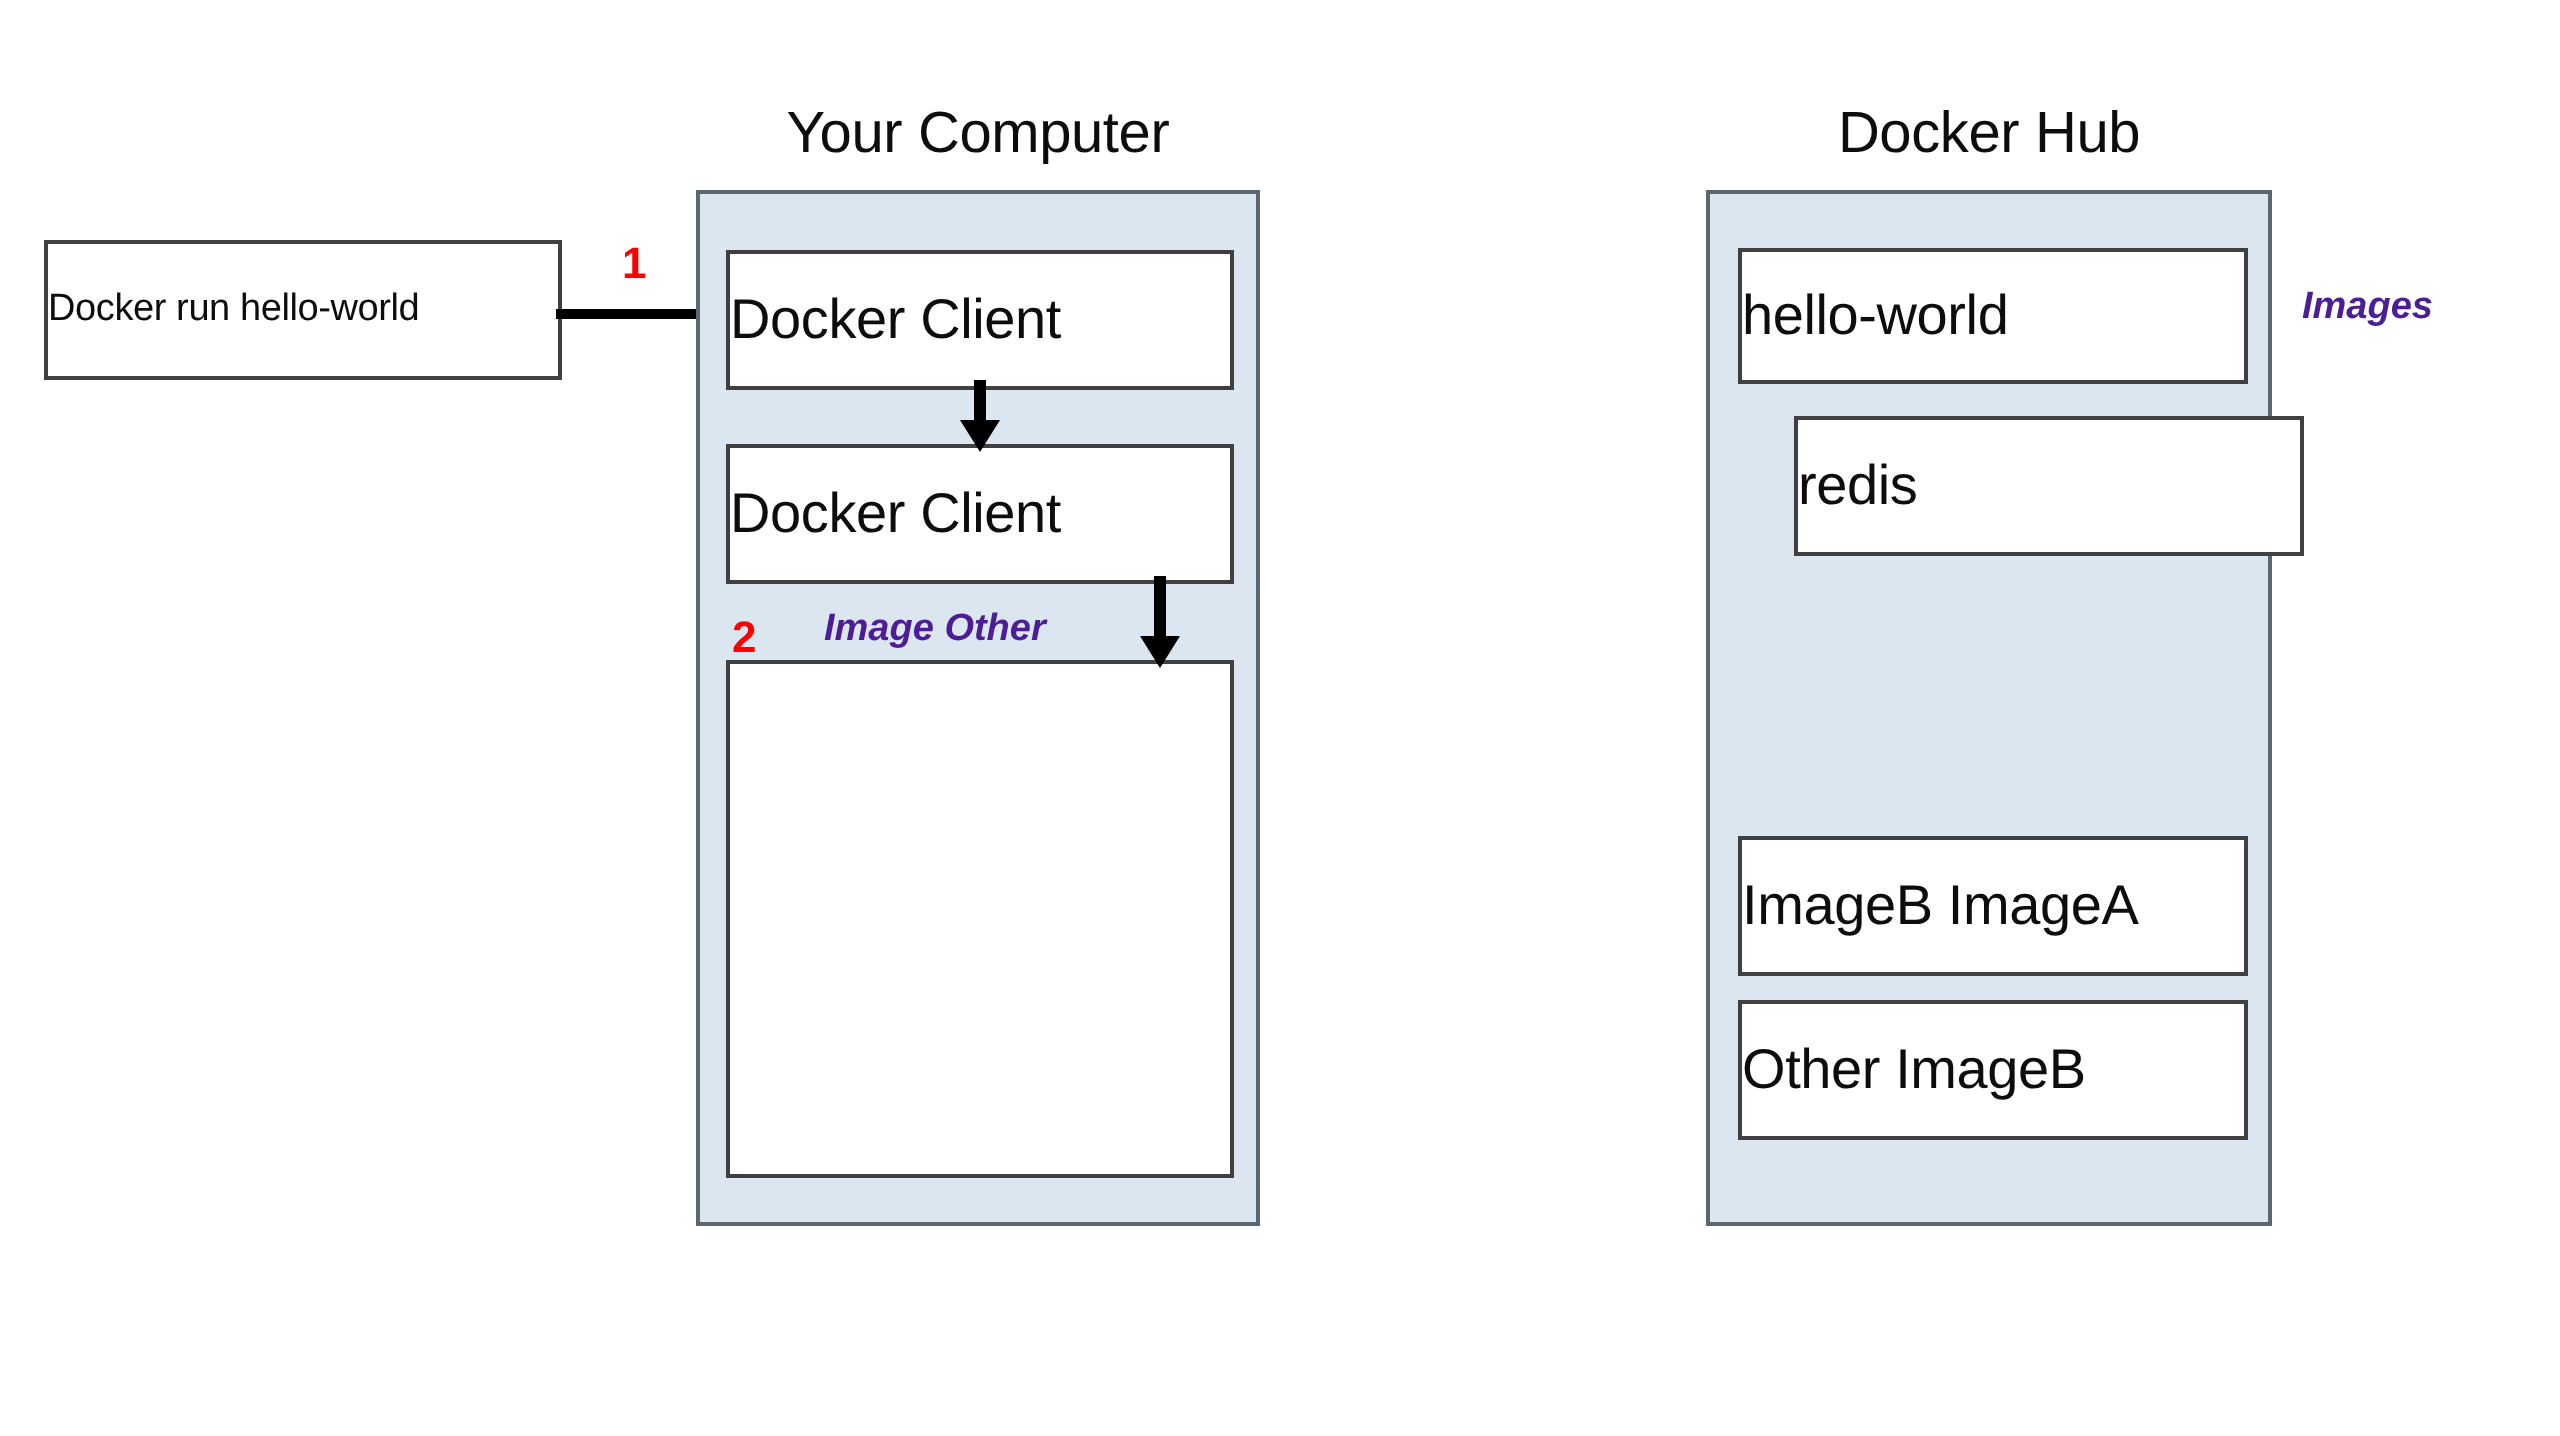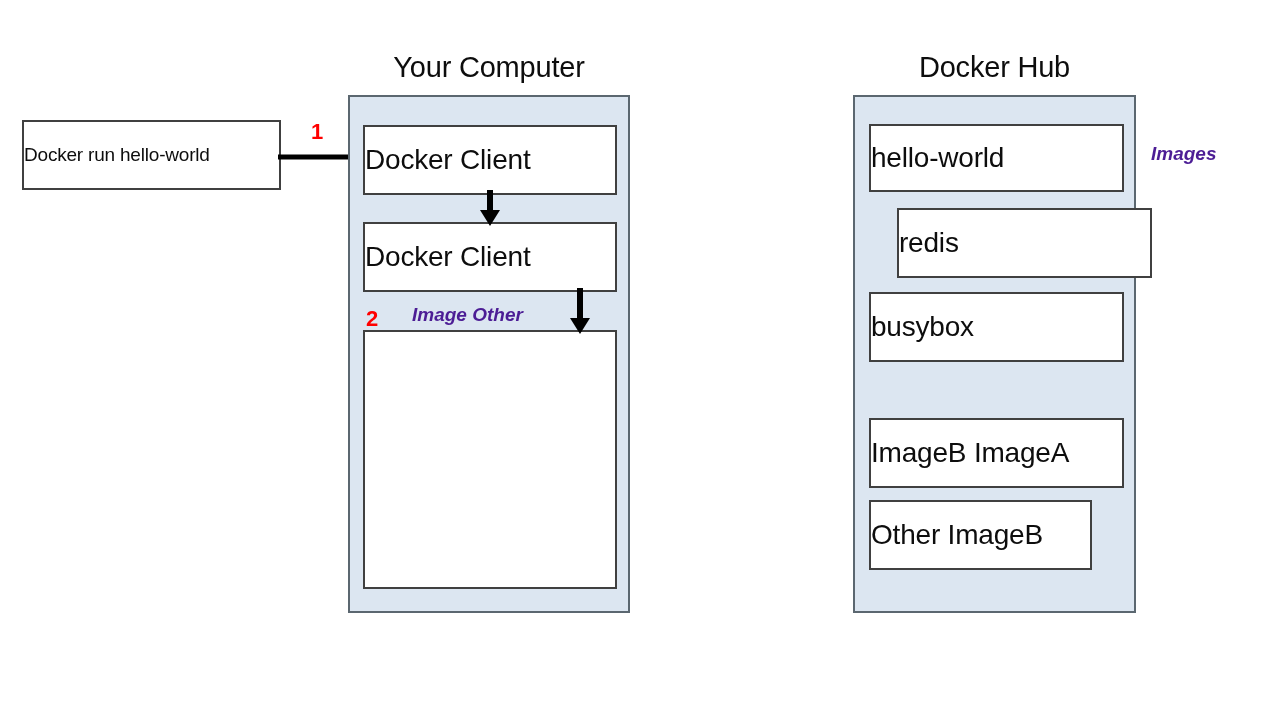--- a/index.html
+++ b/index.html
@@ -75,21 +75,21 @@
   
   #box-docker-client { left: 13px; top: 28px;  width: 254px; height: 70px; }
   #box-docker-server { left: 13px; top: 125px; width: 254px; height: 70px; }
   #box-image-cache   { left: 13px; top: 233px; width: 254px; height: 259px; }
 
   
   #box-img-0 { left: 14px; top: 27px;  width: 255px; height: 68px; }
   #box-img-1 { left: 14px; top: 111px; width: 255px; height: 70px; margin-left: 28px; }
   #box-img-2 { left: 14px; top: 195px; width: 255px; height: 70px; }
   #box-img-3 { left: 14px; top: 321px; width: 255px; height: 70px; }
-  #box-img-4 { left: 14px; top: 403px; width: 223px; height: 70px; }
+  #box-img-4 { left: 14px; top: 403px; width: 255px; height: 70px; }
 
   
   #box-command {
     left: 22px; top: 120px;
     width: 259px; height: 70px;
     border-width: 2px;
   }
   #box-command .wbox-label {
     font-size: 19px;
     line-height: 24px;
@@ -181,23 +181,20 @@
   <div class="panel" id="panel-docker-hub">
 
     <div class="wbox" id="box-img-0">
       <span class="wbox-label">hello-world</span>
     </div>
 
     <div class="wbox" id="box-img-1">
       <span class="wbox-label">redis</span>
     </div>
 
-    <div class="wbox" id="box-img-2">
-      <span class="wbox-label">busybox</span>
-    </div>
 
     <div class="wbox" id="box-img-3">
       <span class="wbox-label">ImageB ImageA</span>
     </div>
 
     <div class="wbox" id="box-img-4">
       <span class="wbox-label">Other ImageB</span>
     </div>
   </div>
 

